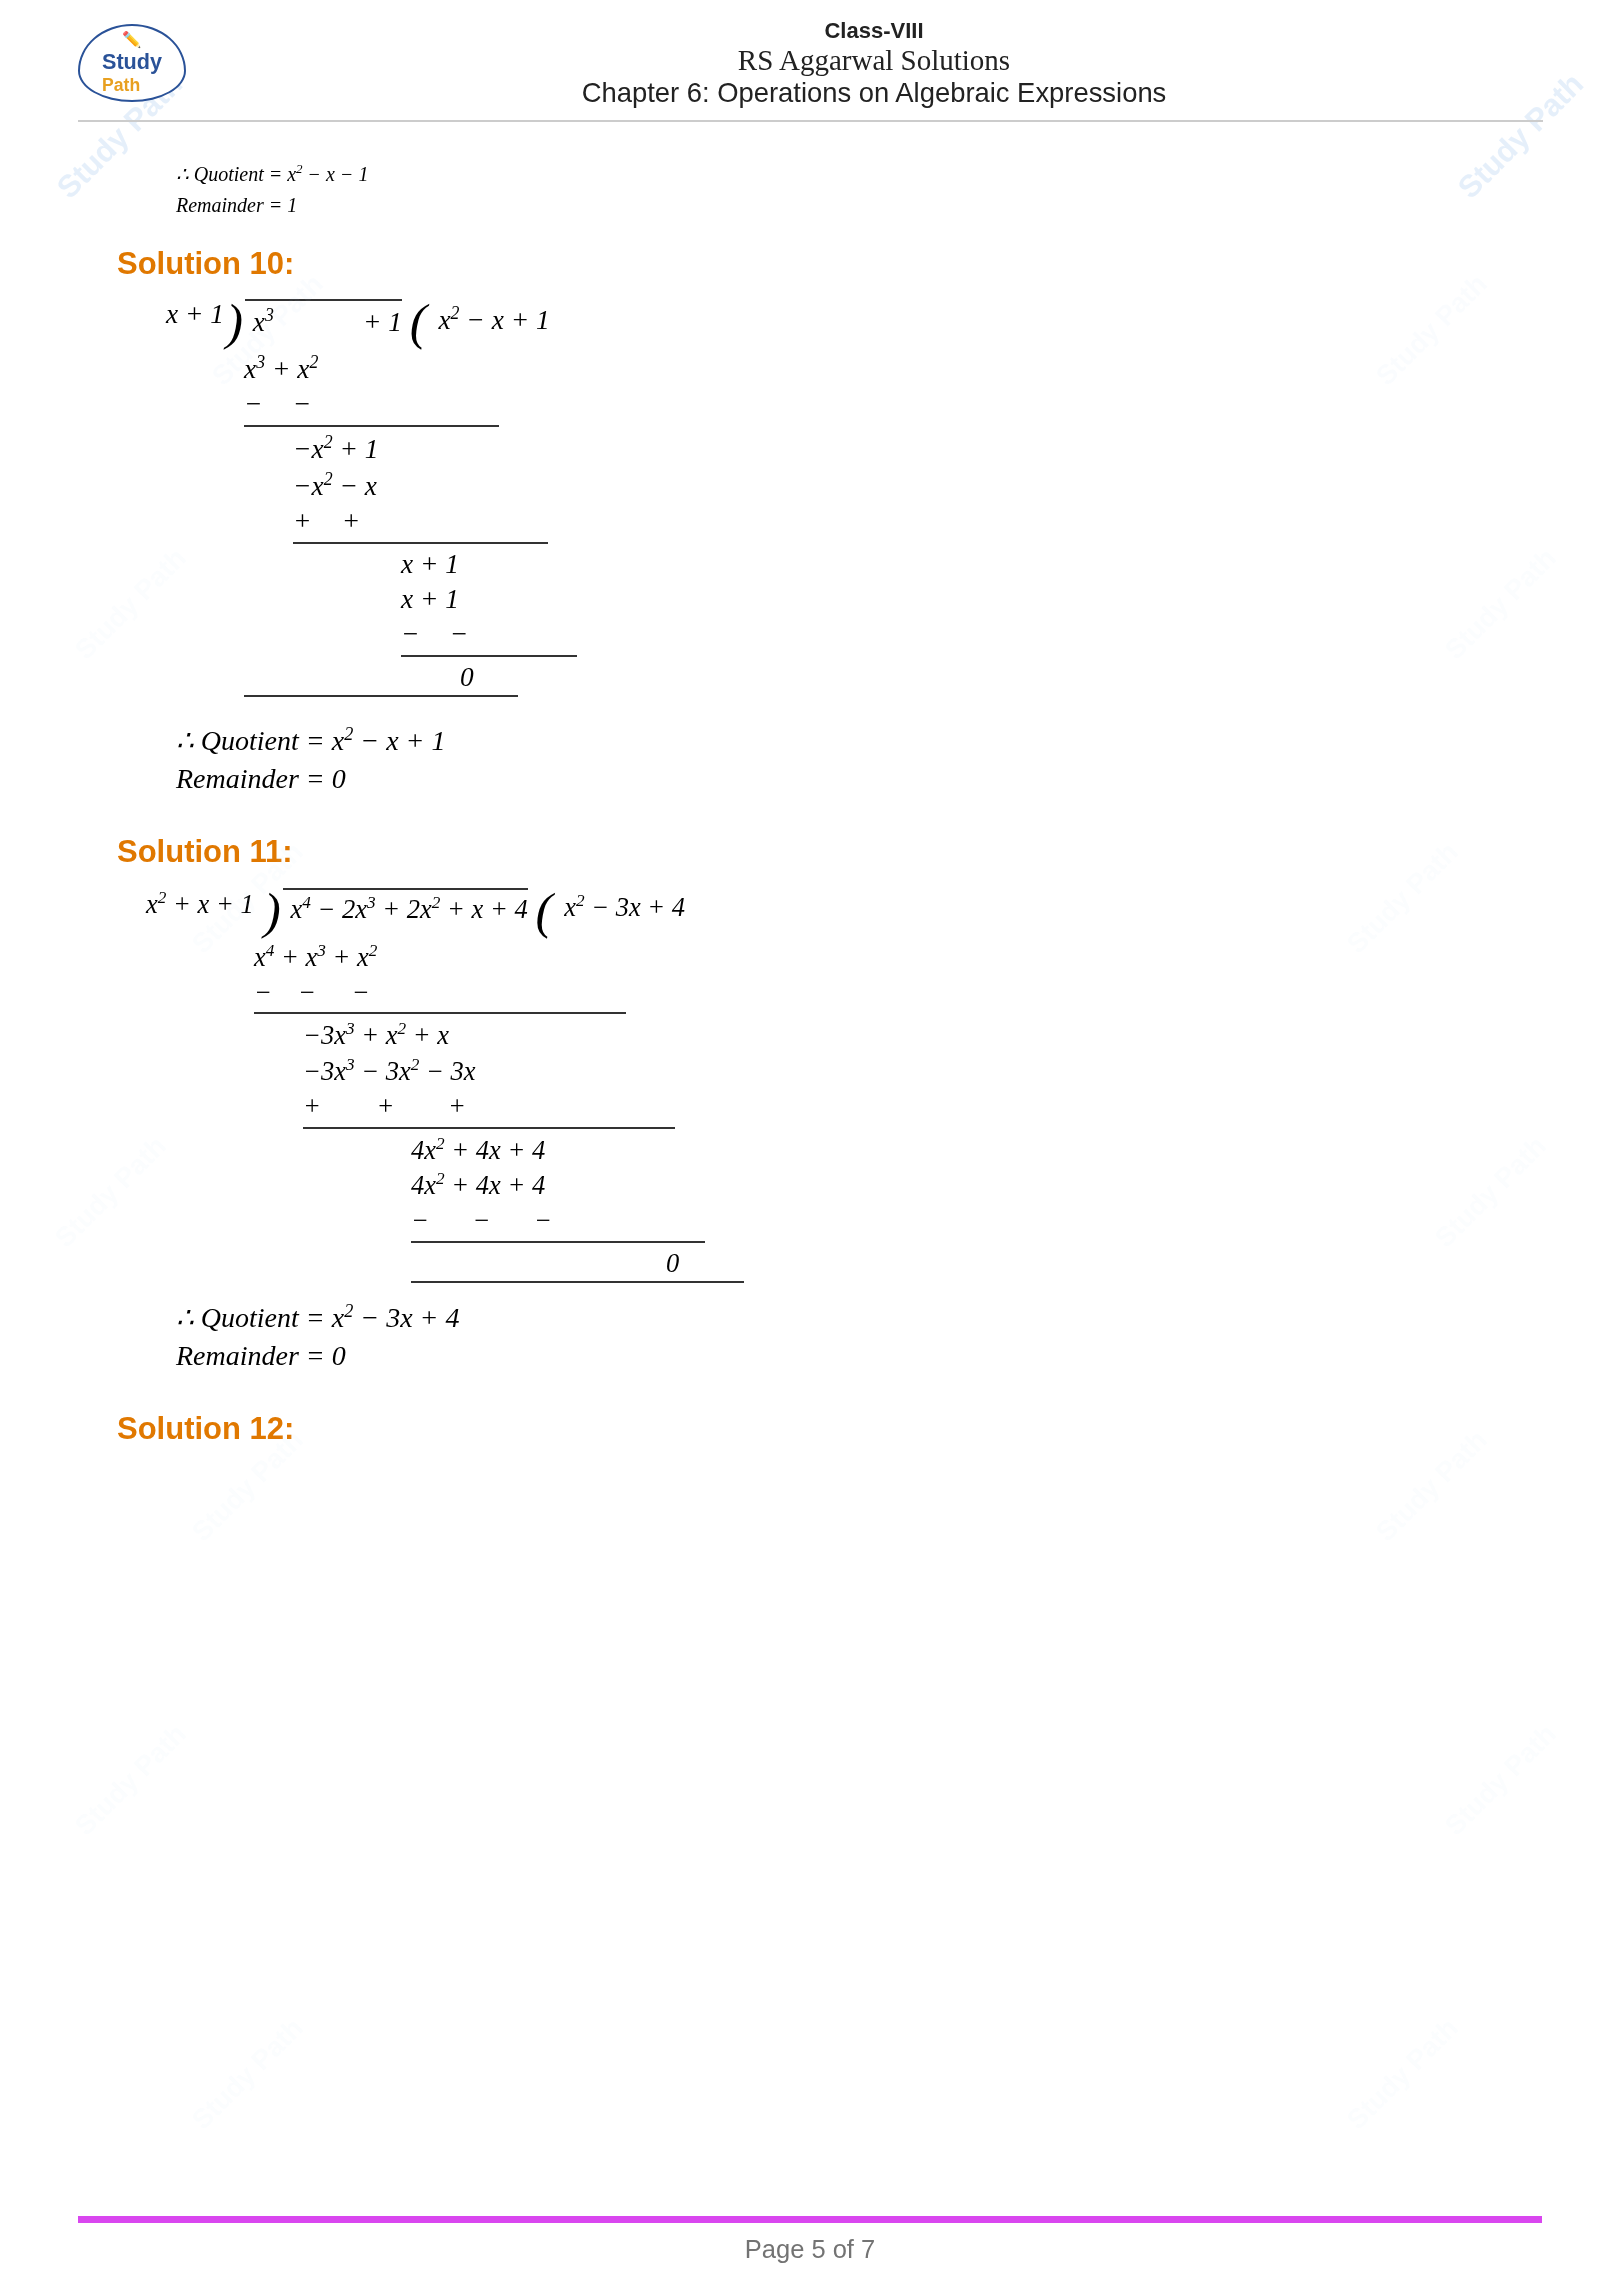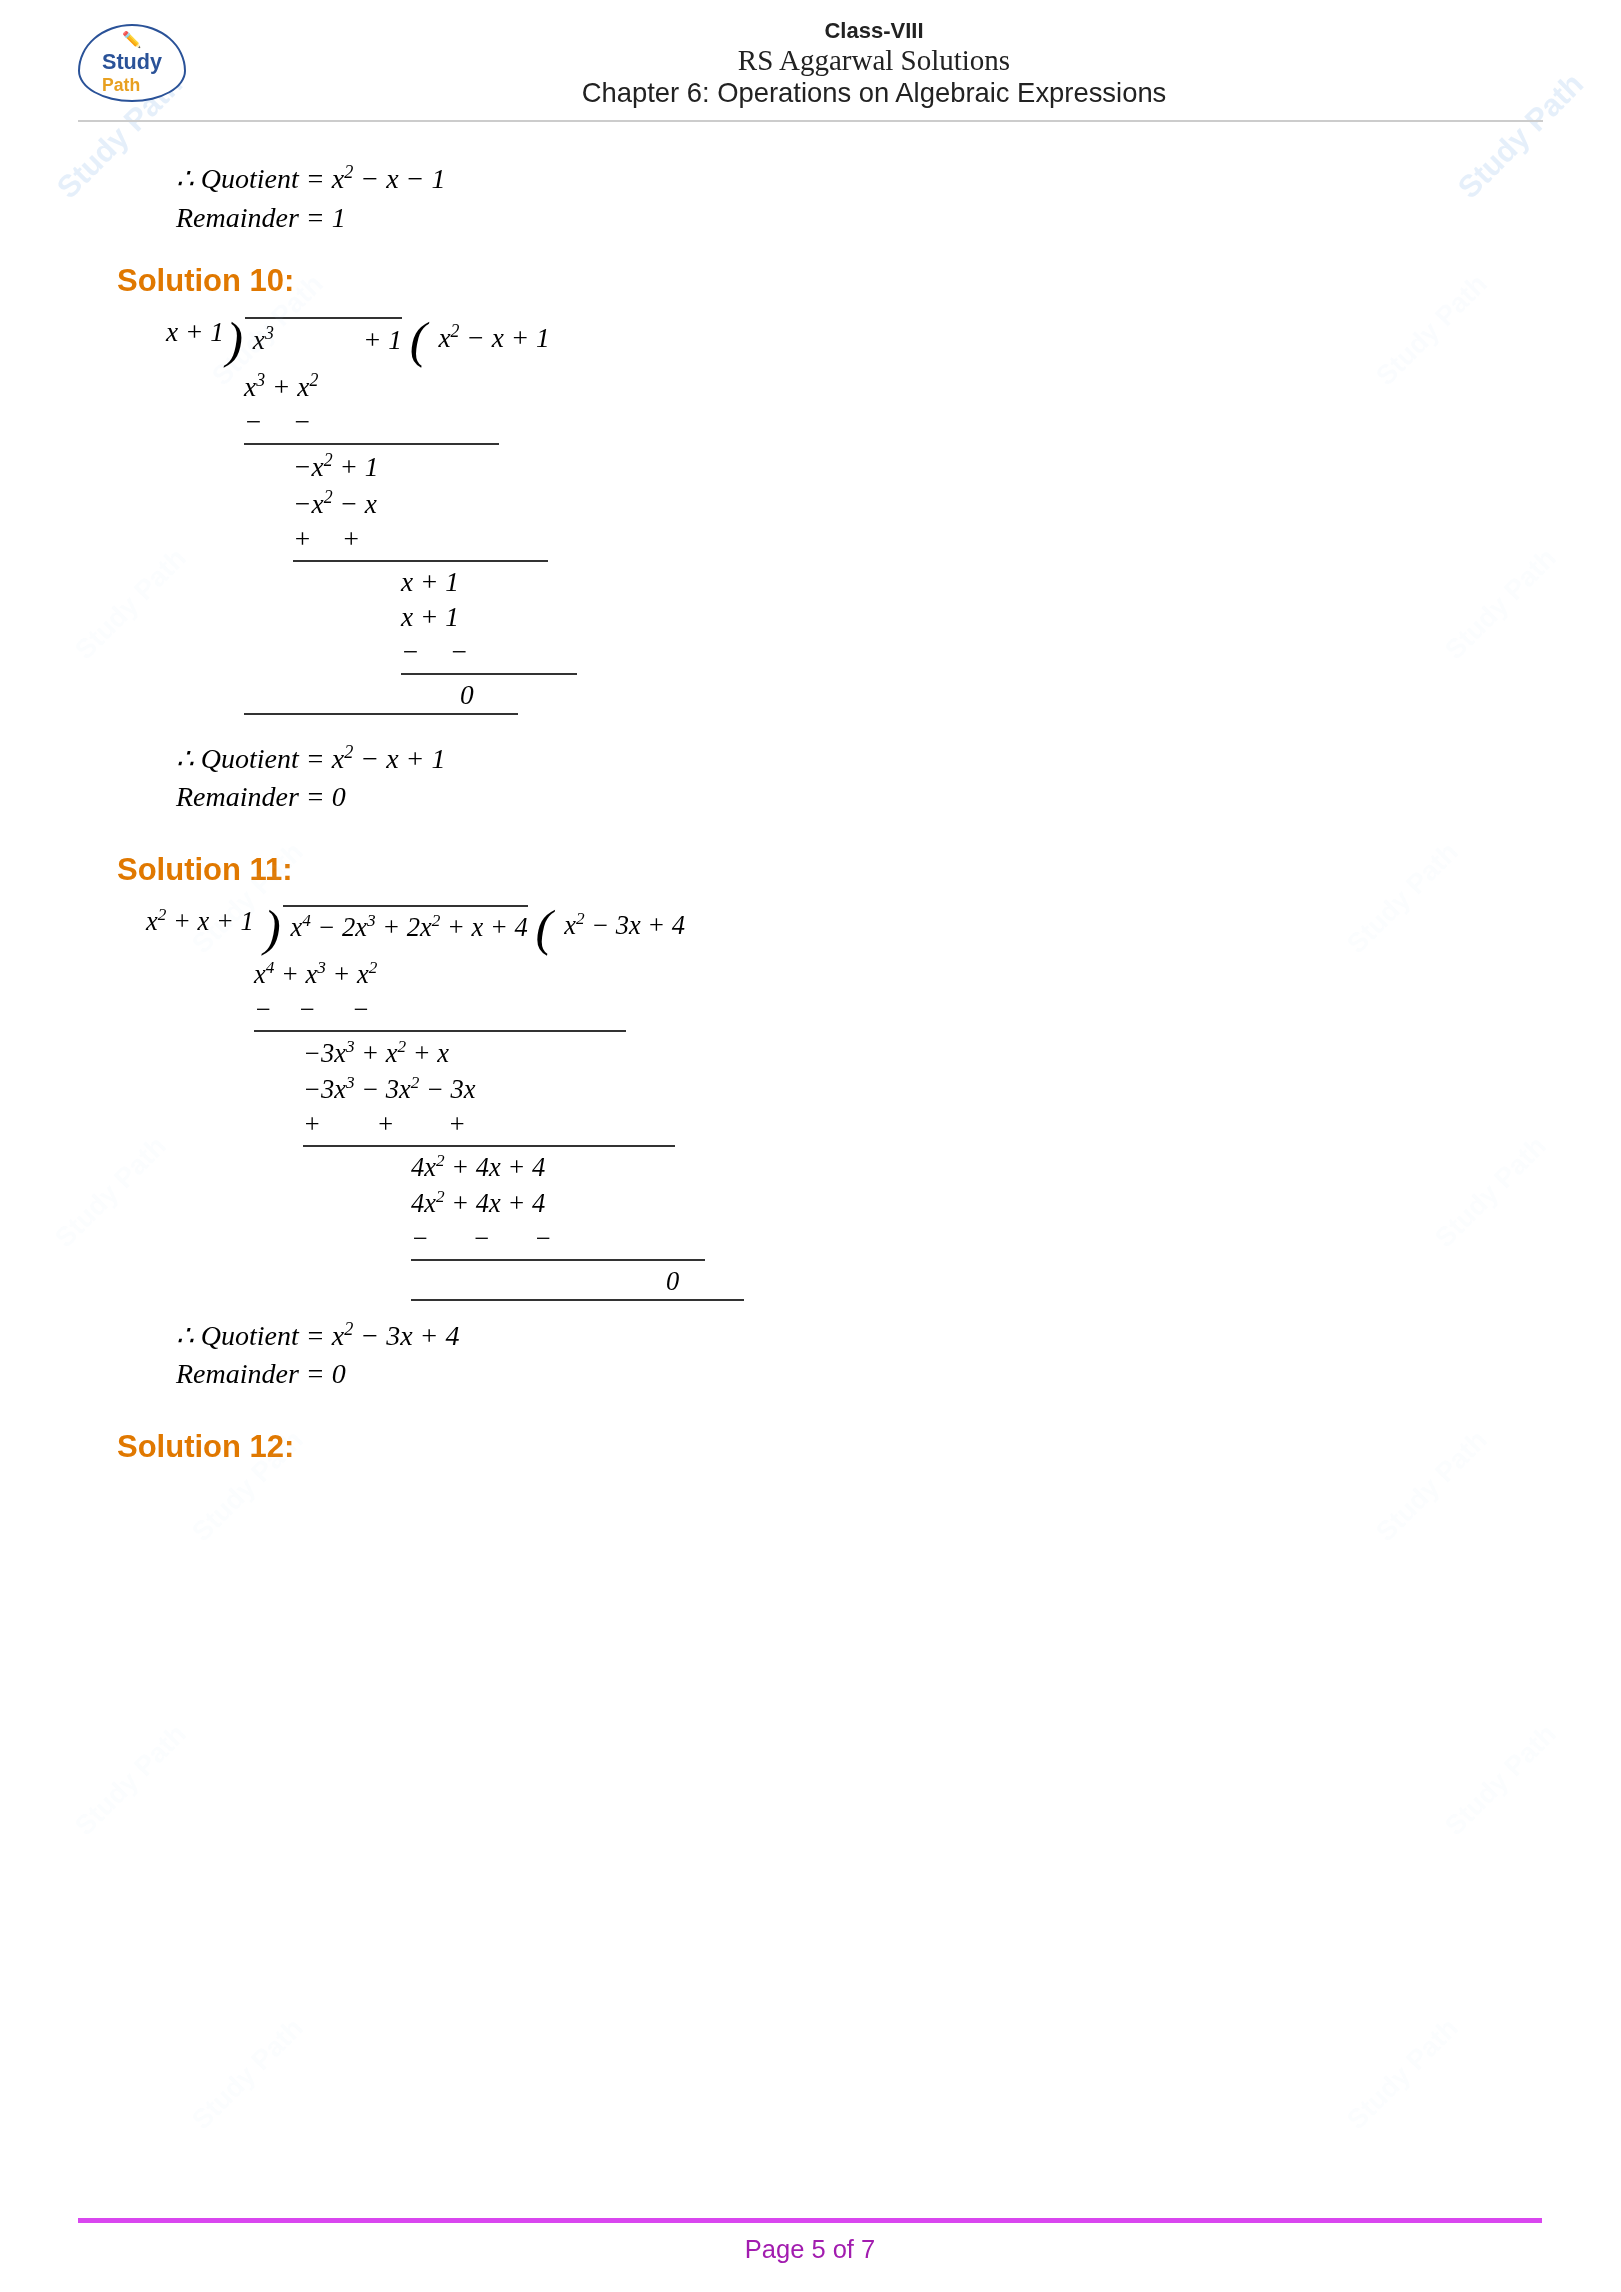--- a/index.html
+++ b/index.html
@@ -128,23 +128,23 @@
       vertical-align: super;
     }
 
     
     .footer {
       position: absolute;
       bottom: 29px;
       width: calc(100% - 157px);
       text-align: center;
       font-size: 25.5px;
-      color: #a21caf;
-      font-family: Arial, sans-serif;
-      border-top: 5px solid #d946ef;
+      color: #737373;
+      font-family: Arial, sans-serif;
+      border-top: 7px solid #d946ef;
       padding-top: 11.8px;
     }
 
     
     .math {
       font-style: italic;
       font-family: 'Times New Roman', Times, serif;
     }
   </style>
 </head>
@@ -181,21 +181,21 @@
     </div>
     <div class="header-titles">
       <div class="header-title-main">Class-VIII</div>
       <div class="header-title-sub">RS Aggarwal Solutions</div>
       <div class="header-title-chapter">Chapter 6: Operations on Algebraic Expressions</div>
     </div>
   </div>
 
   <div class="content">
 
-    <div style="margin-bottom: 29px; font-size:28px;">
+    <div style="margin-bottom: 29px; font-size:20px;">
       <div style="margin-left:59px; margin-bottom:7.8px;">
         <span class="math">∴ Quotient = <i>x</i><sup>2</sup> − <i>x</i> − 1</span>
       </div>
       <div style="margin-left:59px; margin-bottom:7.8px;">
         <span class="math">Remainder = 1</span>
       </div>
     </div>
 
     <div class="solution-block">
       <div class="solution-label">Solution 10:</div>

